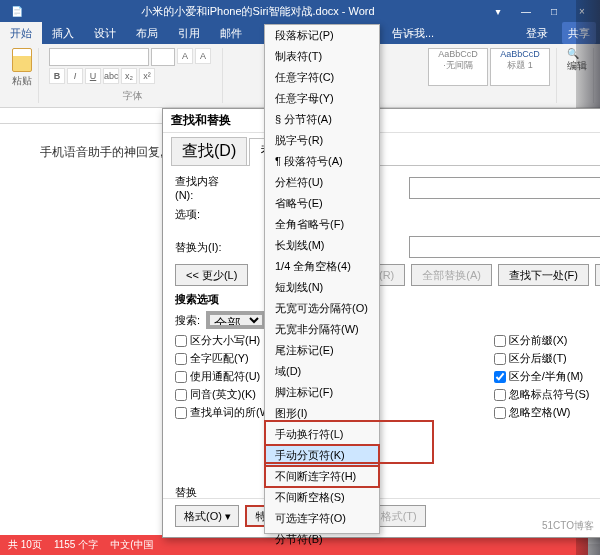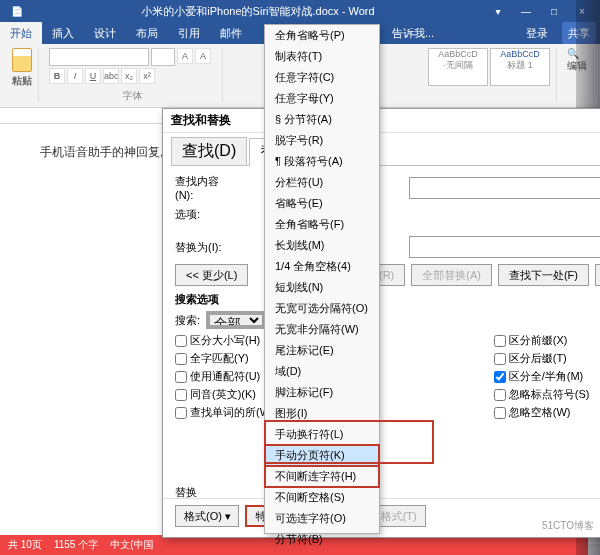--- a/index.html
+++ b/index.html
@@ -7,21 +7,21 @@
 .titlebar { height: 22px; background: #2b579a; color: #fff; display: flex; align-items: center; padding: 0 4px; }
 .titlebar .title { flex: 1; text-align: center; font-size: 11px; }
 .winbtn { width: 28px; text-align: center; font-size: 10px; }
 .ribbon-tabs { height: 22px; background: #2b579a; display: flex; align-items: center; font-size: 11px; color: #fff; }
 .rtab { padding: 0 10px; height: 22px; line-height: 22px; }
 .rtab.active { background: #f3f3f3; color: #2b579a; }
 .rtab.right { margin-left: auto; }
 .share { background: #4472c4; padding: 0 6px; border-radius: 2px; margin: 0 4px; }
 .ribbon { height: 64px; background: #f3f3f3; border-bottom: 1px solid #d4d4d4; display: flex; padding: 4px 6px; gap: 4px; }
 .ribbon-group { border-right: 1px solid #e0e0e0; padding: 0 6px; display: flex; flex-direction: column; font-size: 10px; color: #666; }
-.paste-btn { display: flex; flex-direction: column; align-items: center; gap: 2px; font-weight: bold; }
+.paste-btn { display: flex; flex-direction: column; align-items: center; gap: 2px; }
 .clip-icon { width: 20px; height: 24px; background: linear-gradient(#fff 0 30%, #f9d978 30% 100%); border: 1px solid #d4a040; border-radius: 2px; }
 .font-row { display: flex; gap: 2px; margin-bottom: 2px; }
 .font-box { height: 18px; border: 1px solid #c0c0c0; background: #fff; padding: 0 4px; font-size: 10px; display: flex; align-items: center; }
 .font-sz { width: 24px; }
 .fbtn { width: 16px; height: 16px; background: #fff; border: 1px solid #e0e0e0; font-size: 9px; text-align: center; line-height: 14px; }
 .group-label { text-align: center; font-size: 10px; color: #888; margin-top: auto; }
 .style-box { width: 60px; height: 38px; border: 1px solid #c0c0c0; background: #fff; text-align: center; font-size: 9px; color: #888; display: flex; flex-direction: column; justify-content: flex-start; }
 .edit-label { font-size: 10px; color: #444; }
 .ruler { height: 16px; background: #fff; border-bottom: 1px solid #d4d4d4; }
 .doc-area { background: #fff; height: 420px; padding: 20px 40px; font-size: 12px; color: #333; position: relative; }
@@ -222,21 +222,21 @@
         <span>特殊格式(E)</span>
         <span>▾</span>
       </button>
     <button class="dropdown-btn" disabled="" style="color:#aaa">
         <span>不限定格式(T)</span>
       </button>
   </div>
 </div>
 
 <div class="menu">
-  <div class="menu-item">全角省略号(P)</div>
+  <div class="menu-item">段落标记(P)</div>
   <div class="menu-item">制表符(T)</div>
   <div class="menu-item">任意字符(C)</div>
   <div class="menu-item">任意字母(Y)</div>
   <div class="menu-item">§ 分节符(A)</div>
   <div class="menu-item">脱字号(R)</div>
   <div class="menu-item">¶ 段落符号(A)</div>
   <div class="menu-item">分栏符(U)</div>
   <div class="menu-item">省略号(E)</div>
   <div class="menu-item">全角省略号(F)</div>
   <div class="menu-item">长划线(M)</div>

